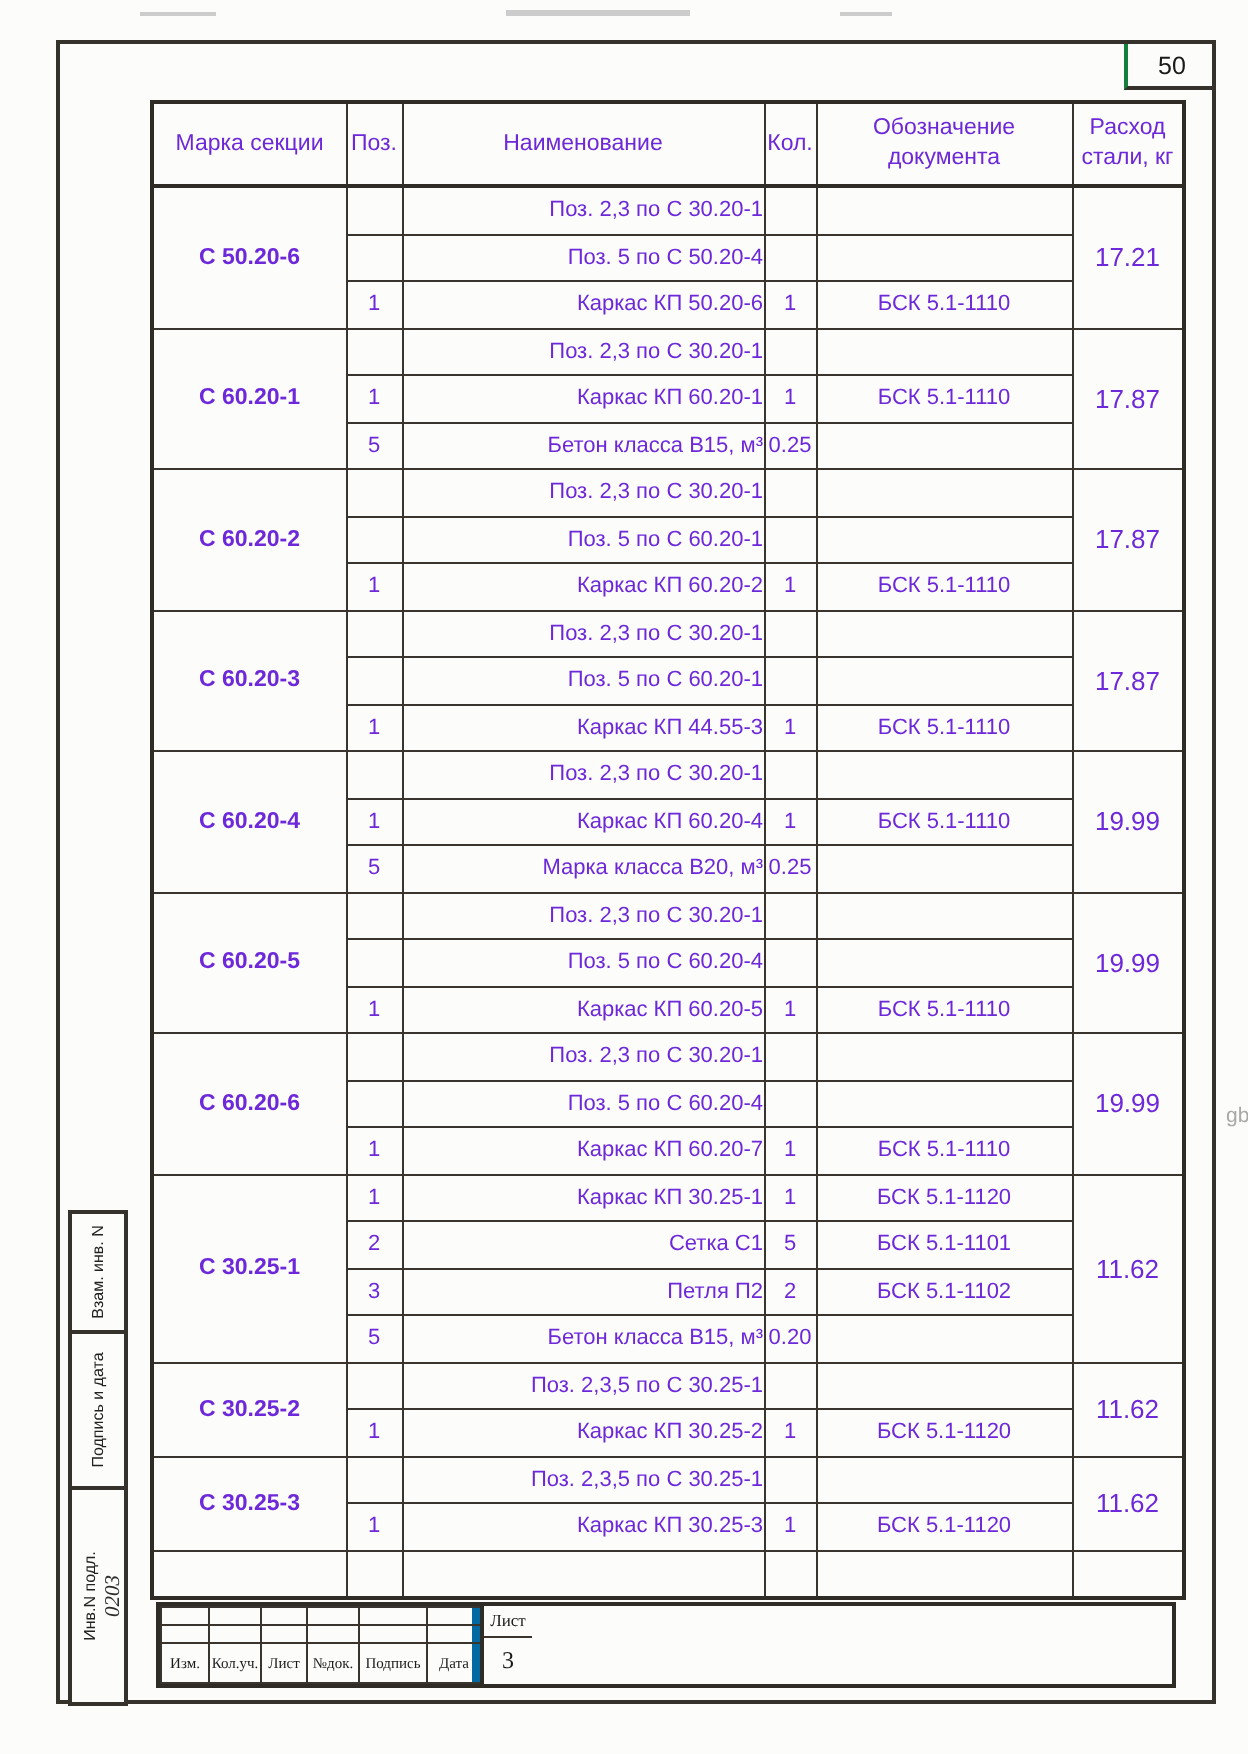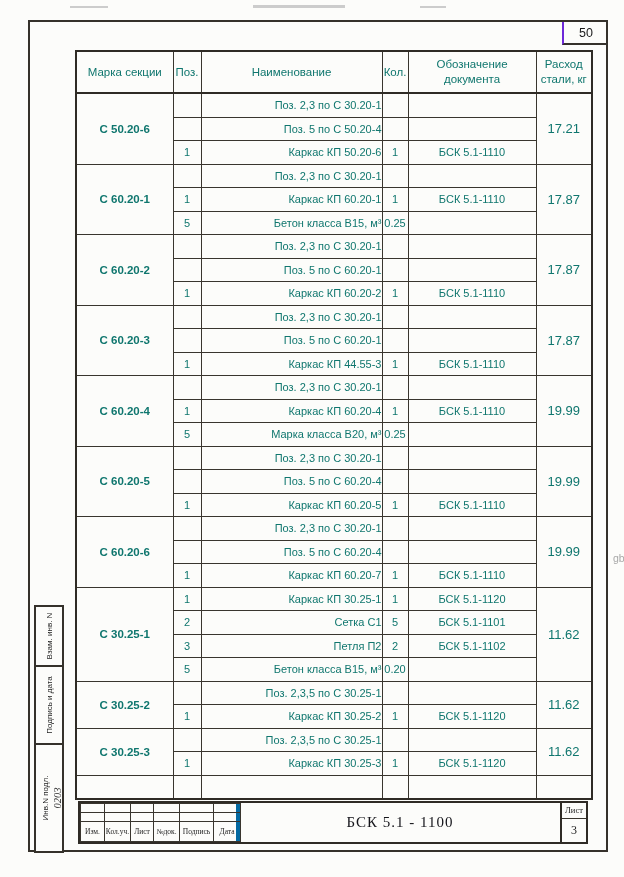--- a/index.html
+++ b/index.html
@@ -10,29 +10,29 @@
   
   .scan-dash{position:absolute;background:#cccccc;height:2px;}
   
   .frame{
     position:absolute;left:28px;top:20px;width:580px;height:832px;
     border:2px solid #35312b;box-sizing:border-box;
   }
   
   .pagenum-box{
     position:absolute;left:562px;top:22px;width:46px;height:23px;
-    border-left:2px solid #6d28d9;border-bottom:2px solid #35312b;
+    border-left:2px solid #15803d;border-bottom:2px solid #35312b;
     box-sizing:border-box;display:flex;align-items:center;justify-content:center;
     font-size:12.5px;
   }
   
   .spec{
     position:absolute;left:75px;top:50px;width:516px;
     border-collapse:collapse;table-layout:fixed;
-    font-family:"Liberation Sans",sans-serif;color:#0f766e;
+    font-family:"Liberation Sans",sans-serif;color:#6d28d9;
     border:2px solid #2f2b25;
   }
   .spec th,.spec td{border:1.5px solid #39352e;padding:0;overflow:hidden;}
   .spec thead th{
     height:40px;font-weight:normal;font-size:11.5px;line-height:1.3;
     text-align:center;vertical-align:middle;border-bottom:2px solid #2f2b25;
   }
   .spec tbody td{height:22.5px;font-size:11px;vertical-align:middle;text-align:center;}
   .spec td.c-mark{font-size:11.5px;font-weight:bold;}
   .spec td.c-name{text-align:right;padding-left:7px;}
@@ -352,21 +352,20 @@
           <td>Изм.</td>
           <td>Кол.уч.</td>
           <td>Лист</td>
           <td>№док.</td>
           <td>Подпись</td>
           <td>Дата</td>
         </tr>
       </tbody>
         </table>
     </div>
-    <div class="tb-center">БСК 5.1 - 1100</div>
     <div class="tb-right">
       <div class="tb-sheet-label">Лист</div>
       <div class="tb-sheet-num">3</div>
     </div>
   </div>
 
   <div class="stamp stamp-1">
     <span class="vtext">Взам. инв. N</span>
   </div>
   <div class="stamp stamp-2">

